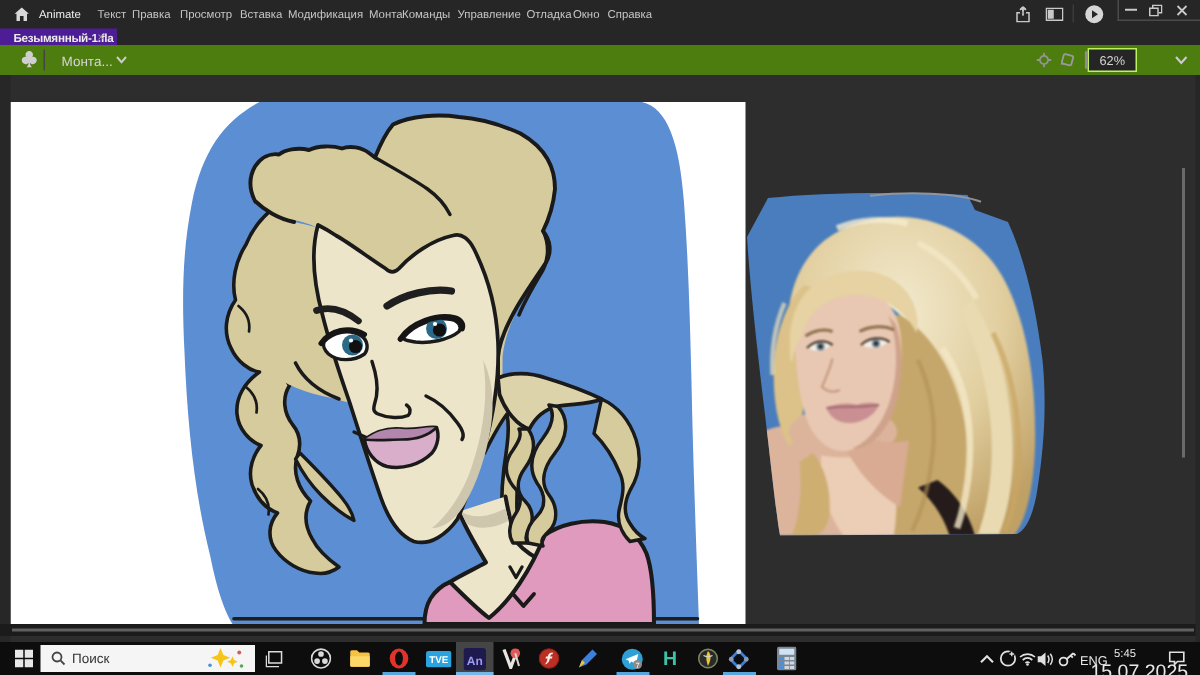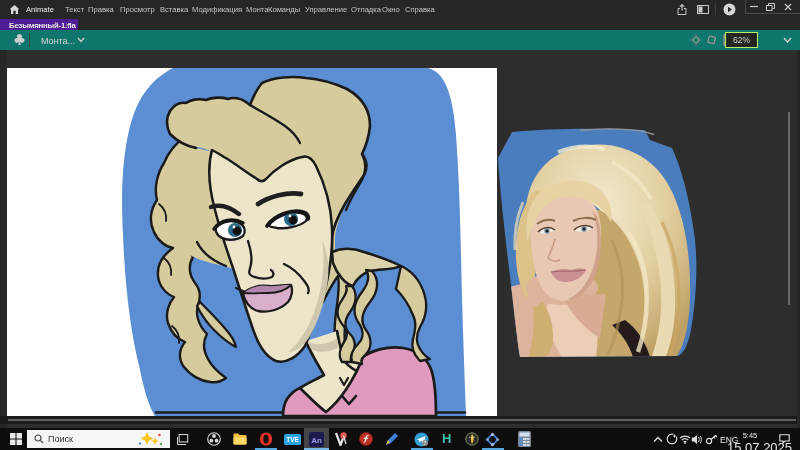--- a/index.html
+++ b/index.html
@@ -5,21 +5,21 @@
   html,body{margin:0;padding:0;width:800px;height:450px;overflow:hidden;background:#2d2d2d;font-family:"Liberation Sans",sans-serif;-webkit-font-smoothing:antialiased;}
   .abs{position:absolute;}
   #screen{position:relative;width:800px;height:450px;}
   
   #titlebar{left:0;top:0;width:800px;height:19px;background:#262626;color:#cfcfcf;}
   #titlebar .menu{position:absolute;top:5px;font-size:7.6px;color:#c6c6c6;white-space:nowrap;letter-spacing:0px;}
   
   #tabrow{left:0;top:19px;width:800px;height:11px;background:#262626;}
   #tab1{left:0;top:0;width:78px;height:11px;background:#4c1d95;color:#ececec;font-size:7.8px;font-weight:bold;}
   
-  #toolbar{left:0;top:30px;width:800px;height:20px;background:#0f766e;color:#cccccc;}
+  #toolbar{left:0;top:30px;width:800px;height:20px;background:#4d7c0f;color:#cccccc;}
   
   #work{left:0;top:50px;width:800px;height:378px;background:#2d2d2d;}
   #canvas{left:7px;top:18px;width:490px;height:349px;background:#ffffff;}
   
   #taskbar{left:0;top:428px;width:800px;height:22px;background:#0d0d0d;}
   #searchbox{left:27px;top:2px;width:143px;height:18px;background:#f5f5f5;color:#333;font-size:9px;}
 </style>
 </head>
 <body>
 <div id="screen">

